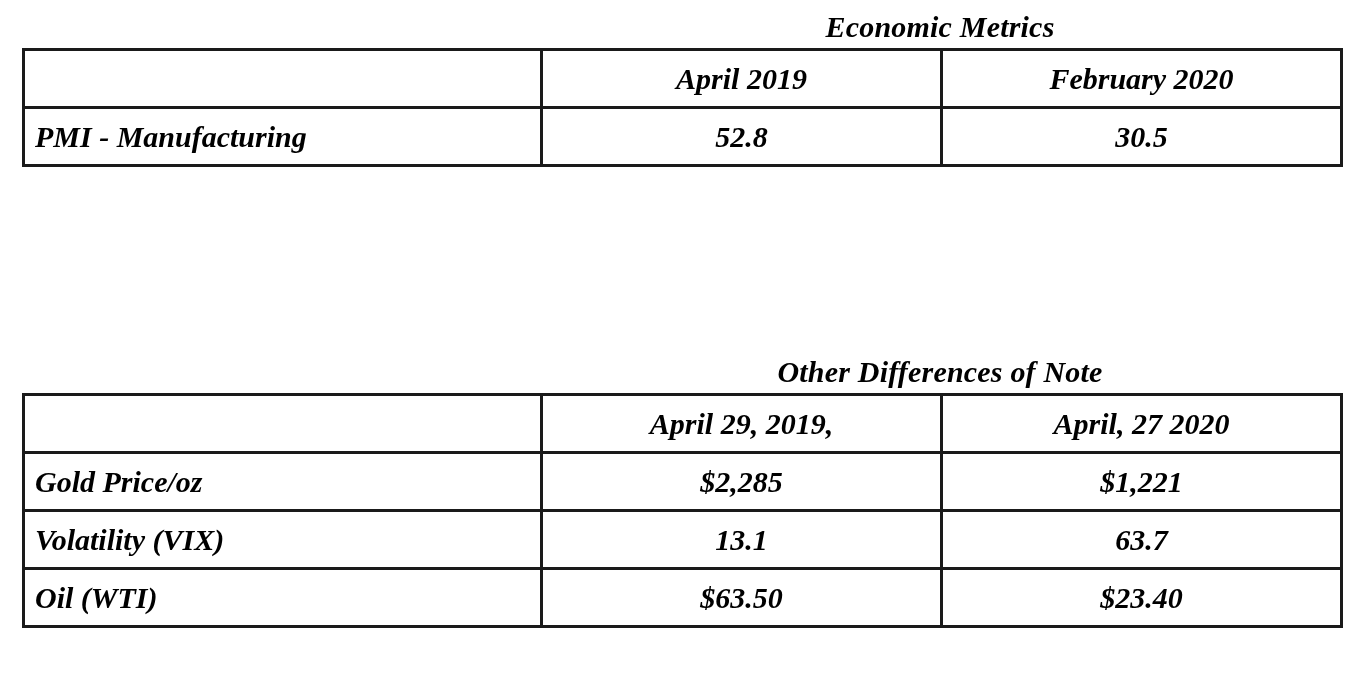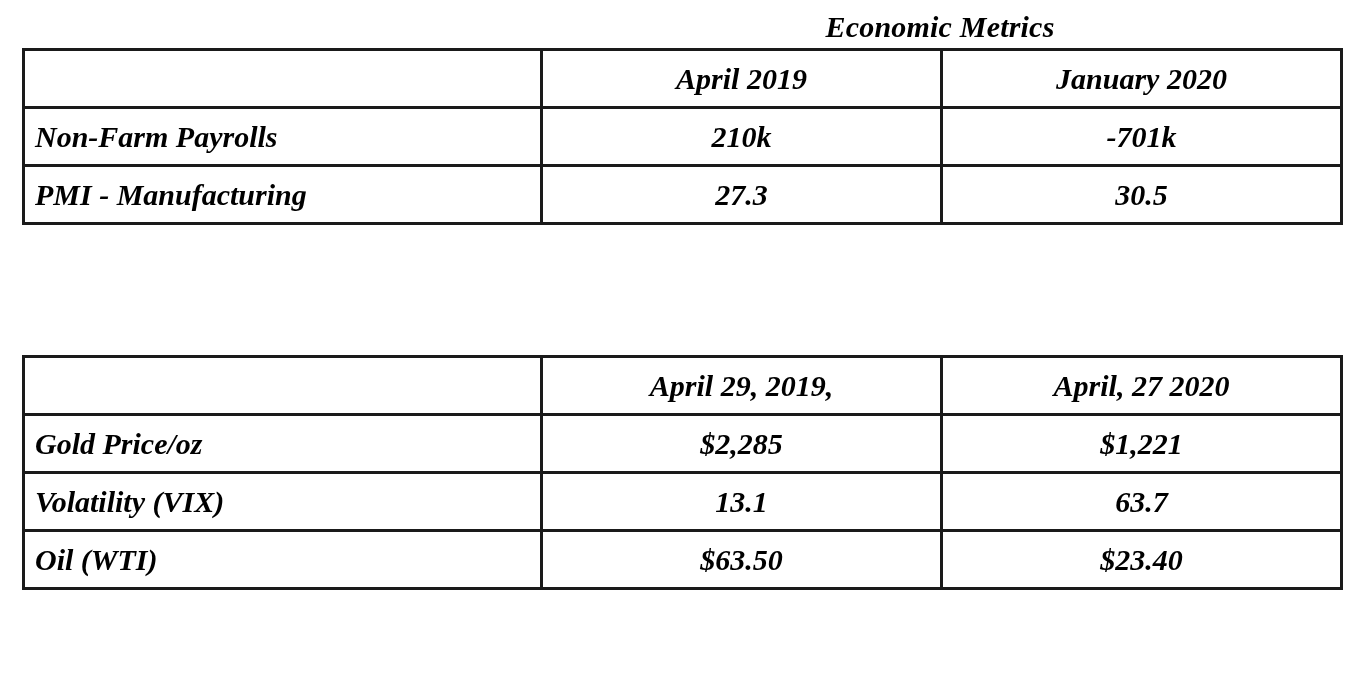--- a/index.html
+++ b/index.html
@@ -85,39 +85,35 @@
     <table class="metrics">
       <colgroup>
         <col class="label-col">
         <col class="data-col">
         <col class="data-col">
       </colgroup>
       <thead>
         <tr>
           <td class="corner"></td>
           <th class="col-head">April 2019</th>
-          <th class="col-head">January 2020</th>
+          <th class="col-head">February 2020</th>
         </tr>
       </thead>
       <tbody>
         <tr>
-          <td class="row-label">Non-Farm Payrolls</td>
-          <td class="value">210k</td>
-          <td class="value">-701k</td>
-        </tr>
-        <tr>
           <td class="row-label">PMI - Manufacturing</td>
-          <td class="value">27.3</td>
+          <td class="value">52.8</td>
           <td class="value">30.5</td>
         </tr>
       </tbody>
     </table>
   </div>
 
   <div class="table-block block-two">
+    <div class="table-title">Other Differences of Note</div>
 
     <table class="metrics">
       <colgroup>
         <col class="label-col">
         <col class="data-col">
         <col class="data-col">
       </colgroup>
       <thead>
         <tr>
           <td class="corner"></td>

